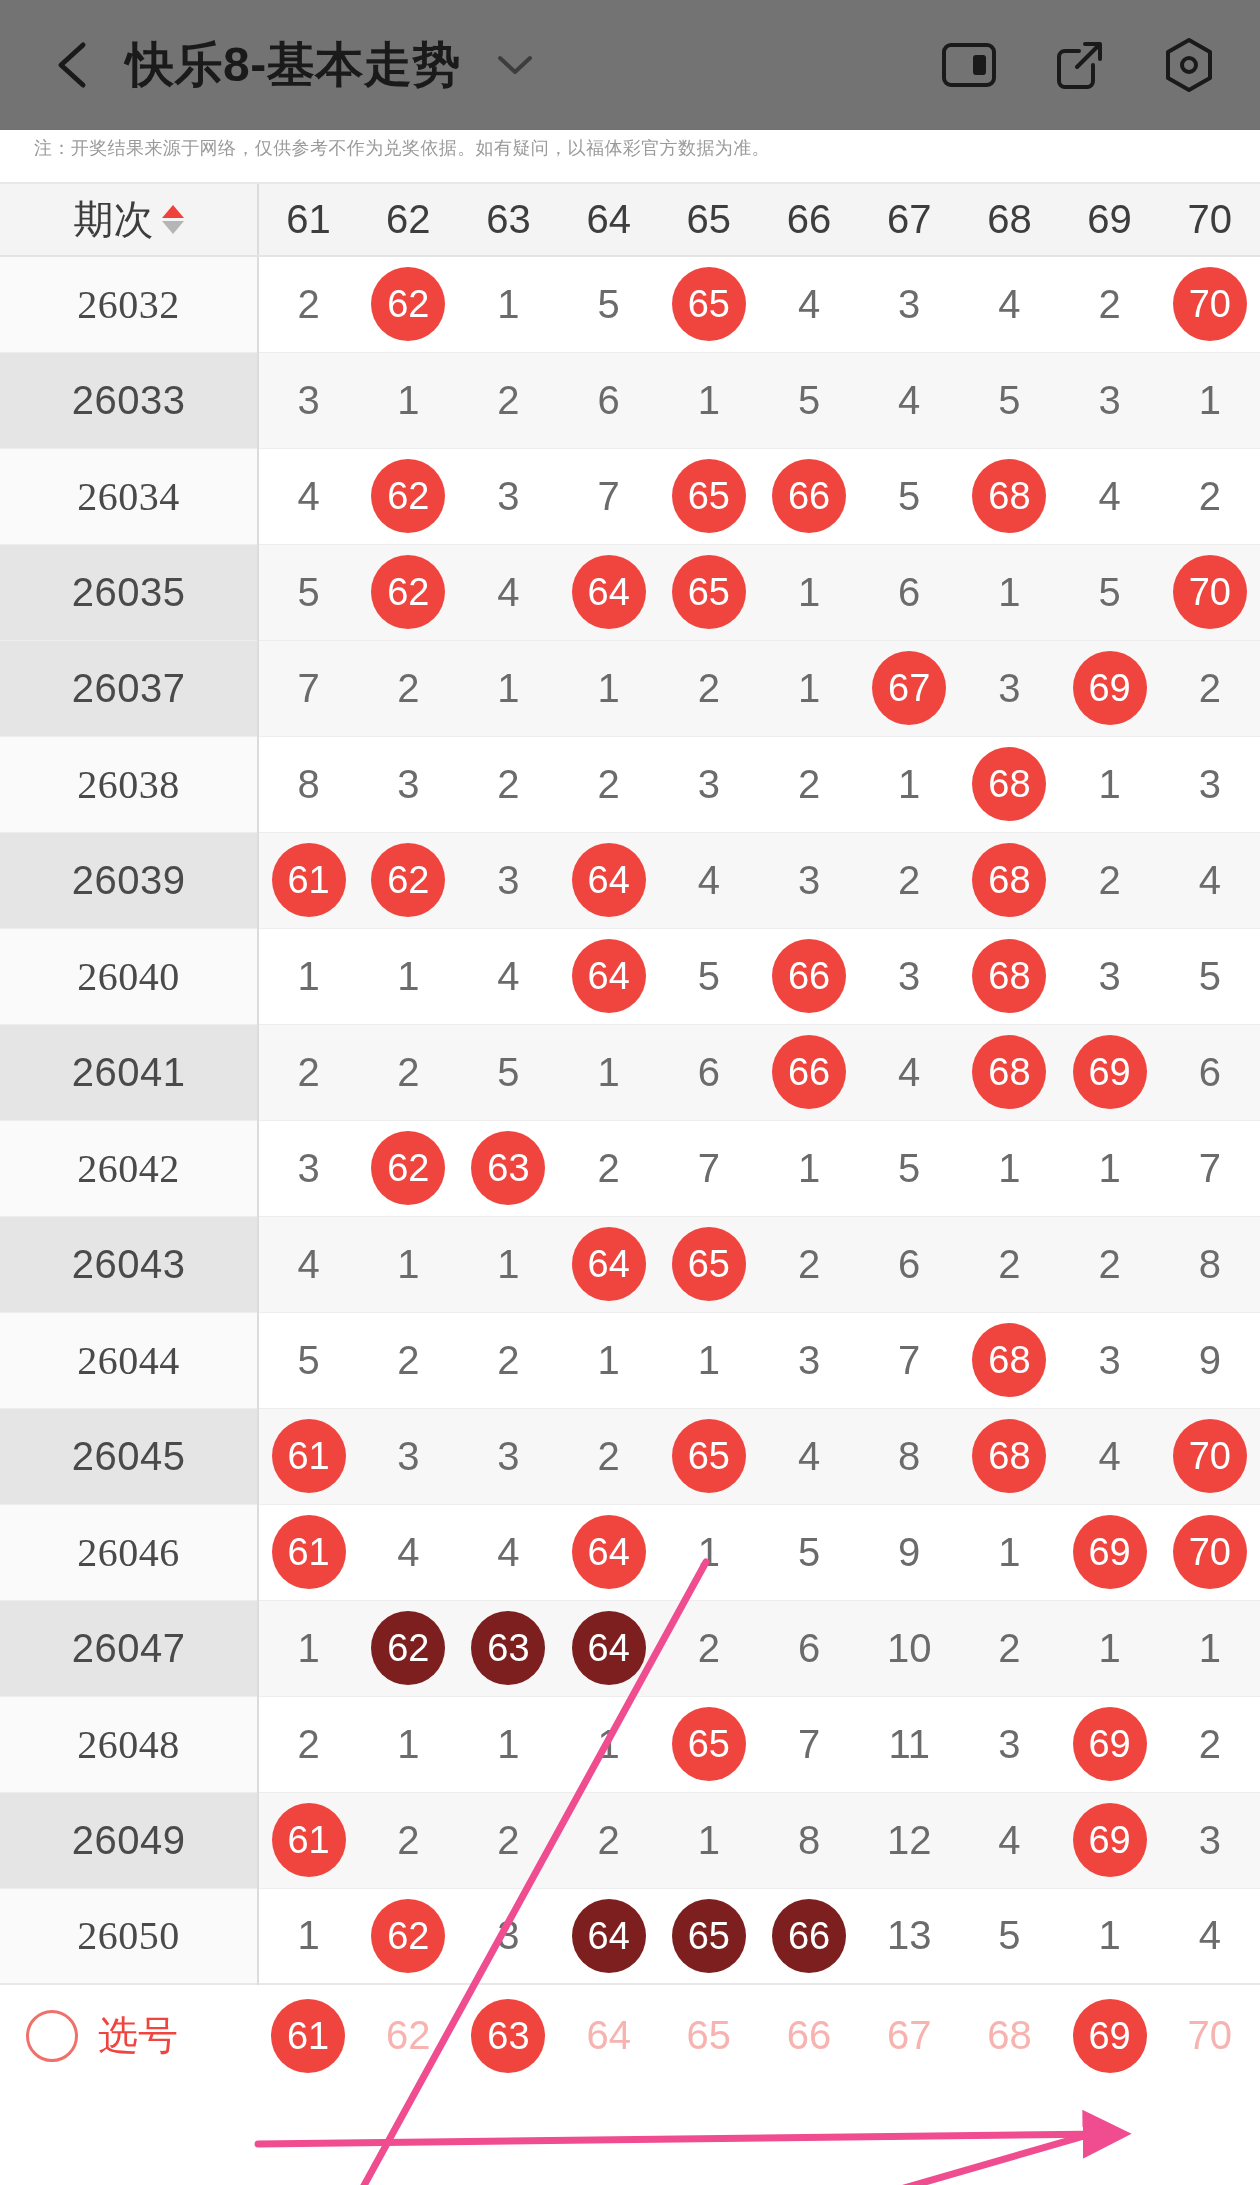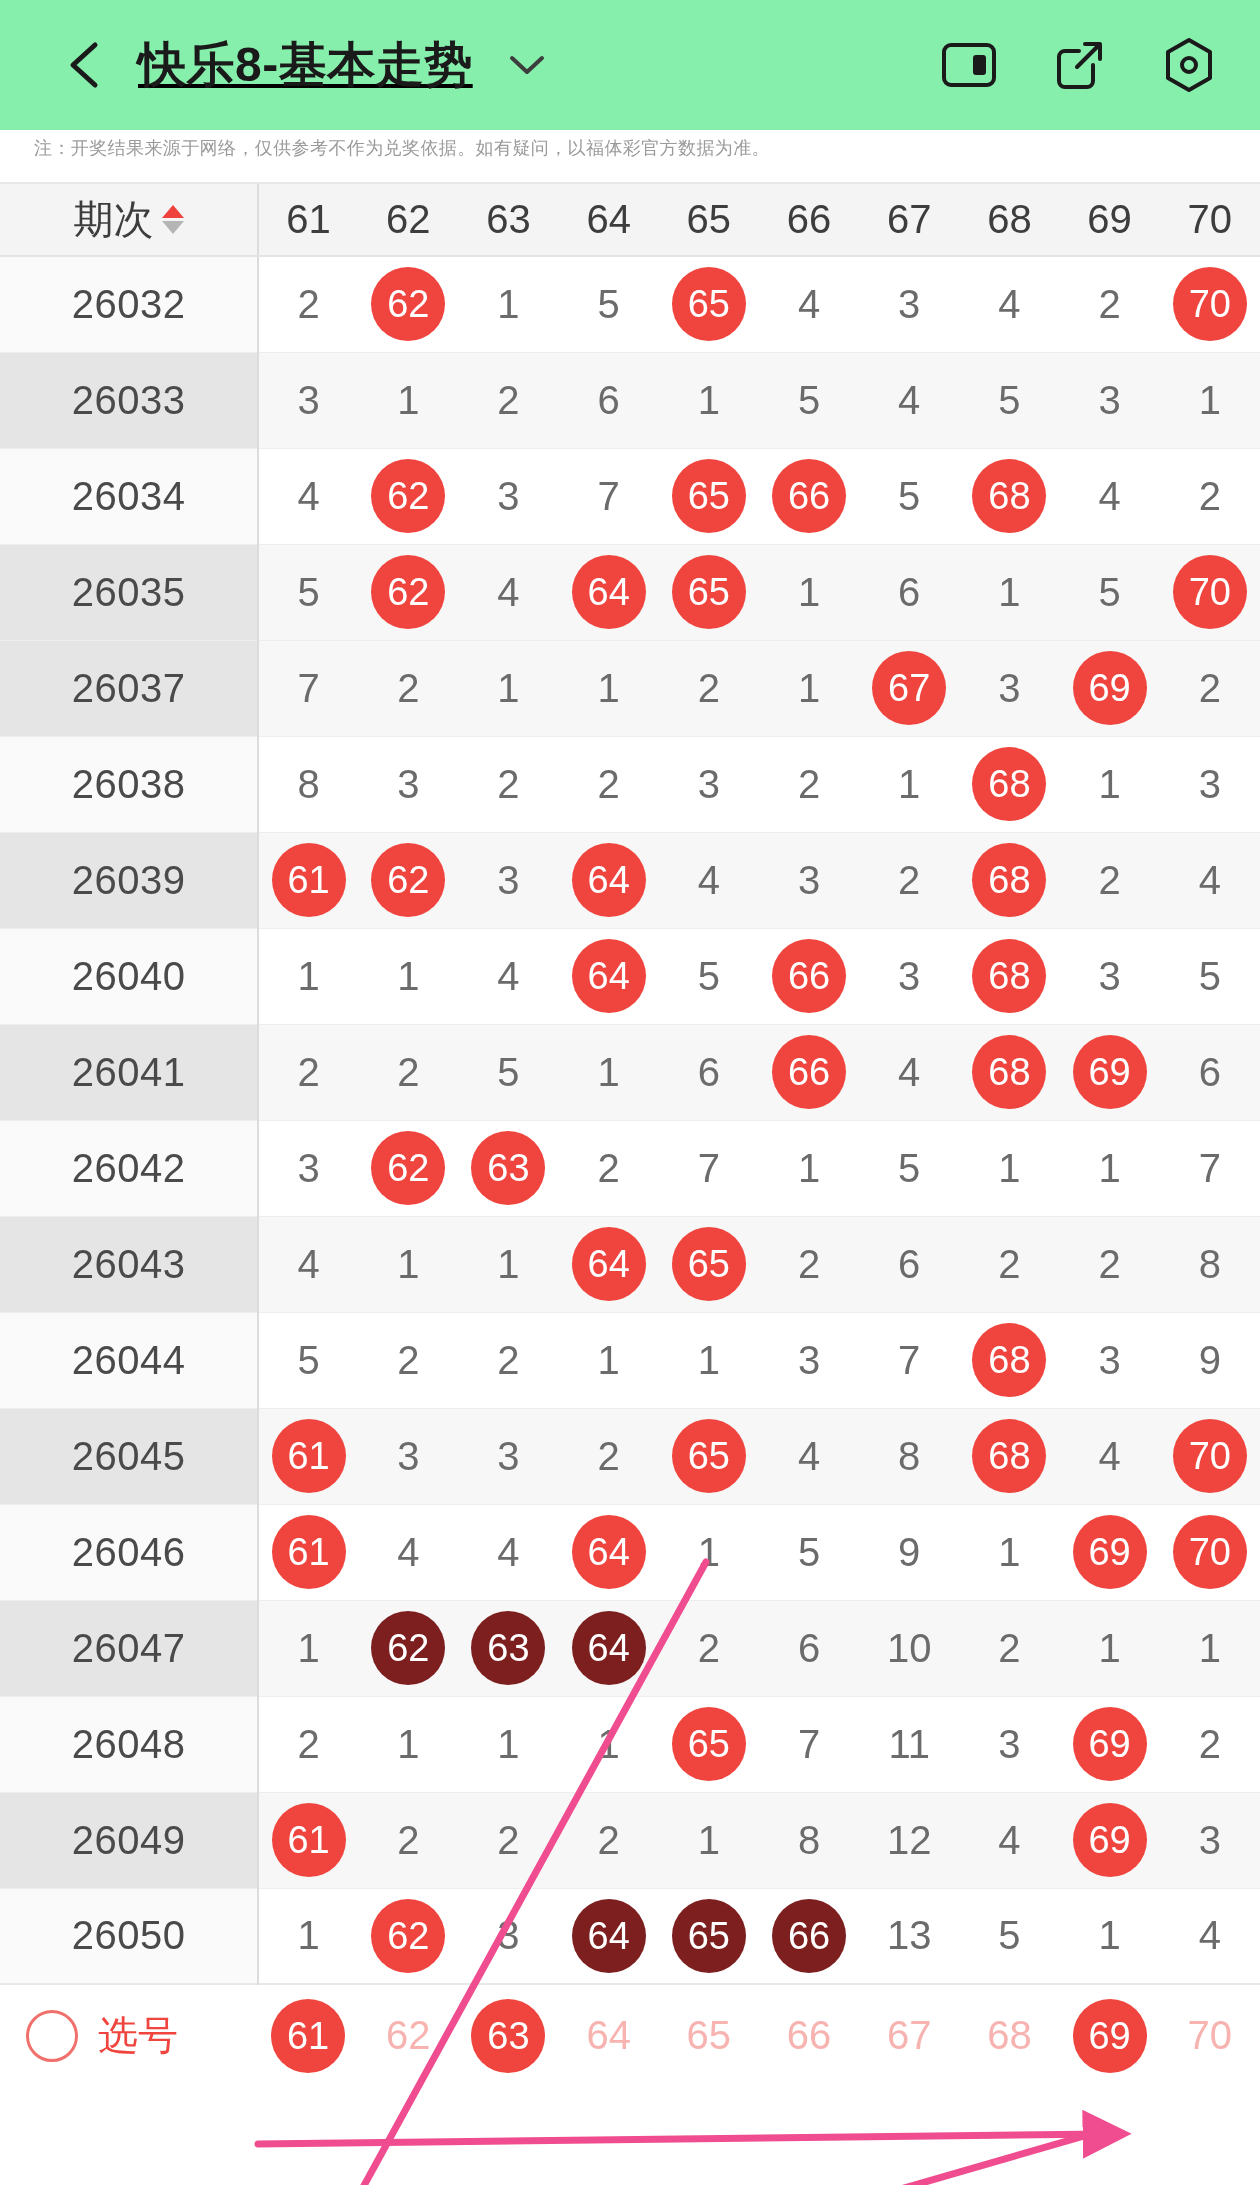--- a/index.html
+++ b/index.html
@@ -16,23 +16,22 @@
     height: 2185px;
     overflow: hidden;
     background: #fff;
   }
 
   
   .header {
     height: 130px;
     display: flex;
     align-items: center;
-    padding: 0 40px 0 60px;
-    background: #86efac;
-    text-decoration: underline;
+    padding: 0 40px 0 48px;
+    background: #737373;
   }
   .back-icon {
     width: 52px;
     height: 52px;
     flex: 0 0 auto;
     display: flex;
     align-items: center;
     justify-content: center;
   }
   .back-icon svg { display: block; }
@@ -137,21 +136,21 @@
     border-bottom: 1px solid #ededed;
   }
   .grid tbody td.issue {
     font-size: 40px;
     color: #4a4a4a;
     border-right: 2px solid #dcdcdc;
     letter-spacing: 0.5px;
   }
   tr.odd td { background: #ffffff; }
   tr.even td { background: #f7f7f7; }
-  tr.odd td.issue { background: #fafafa; }
+  tr.odd td.issue { background: #fafafa; font-family: Liberation Serif, serif; }
   tr.even td.issue { background: #e5e5e5; }
 
   .ball {
     display: inline-flex;
     align-items: center;
     justify-content: center;
     width: 74px;
     height: 74px;
     border-radius: 50%;
     color: #ffffff;

